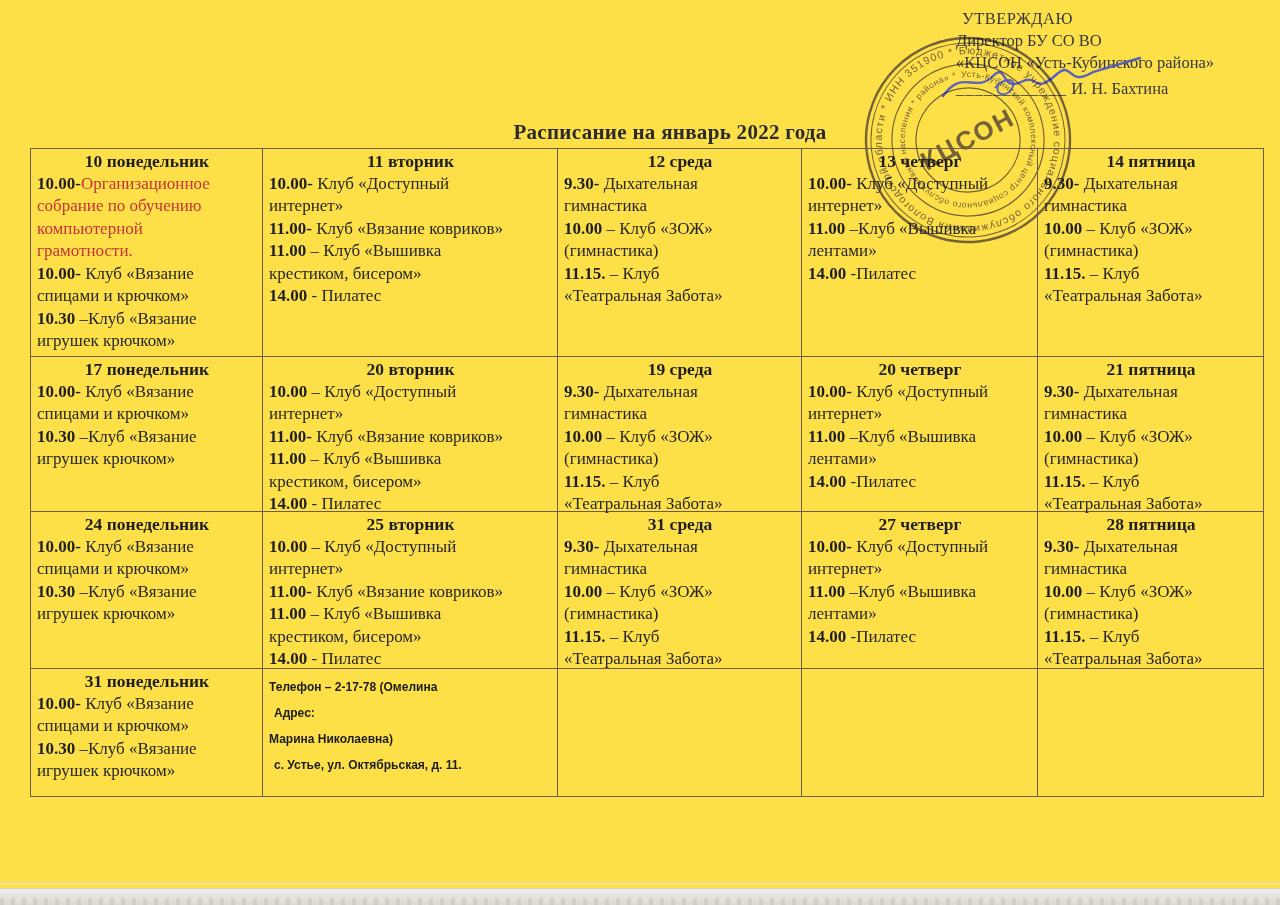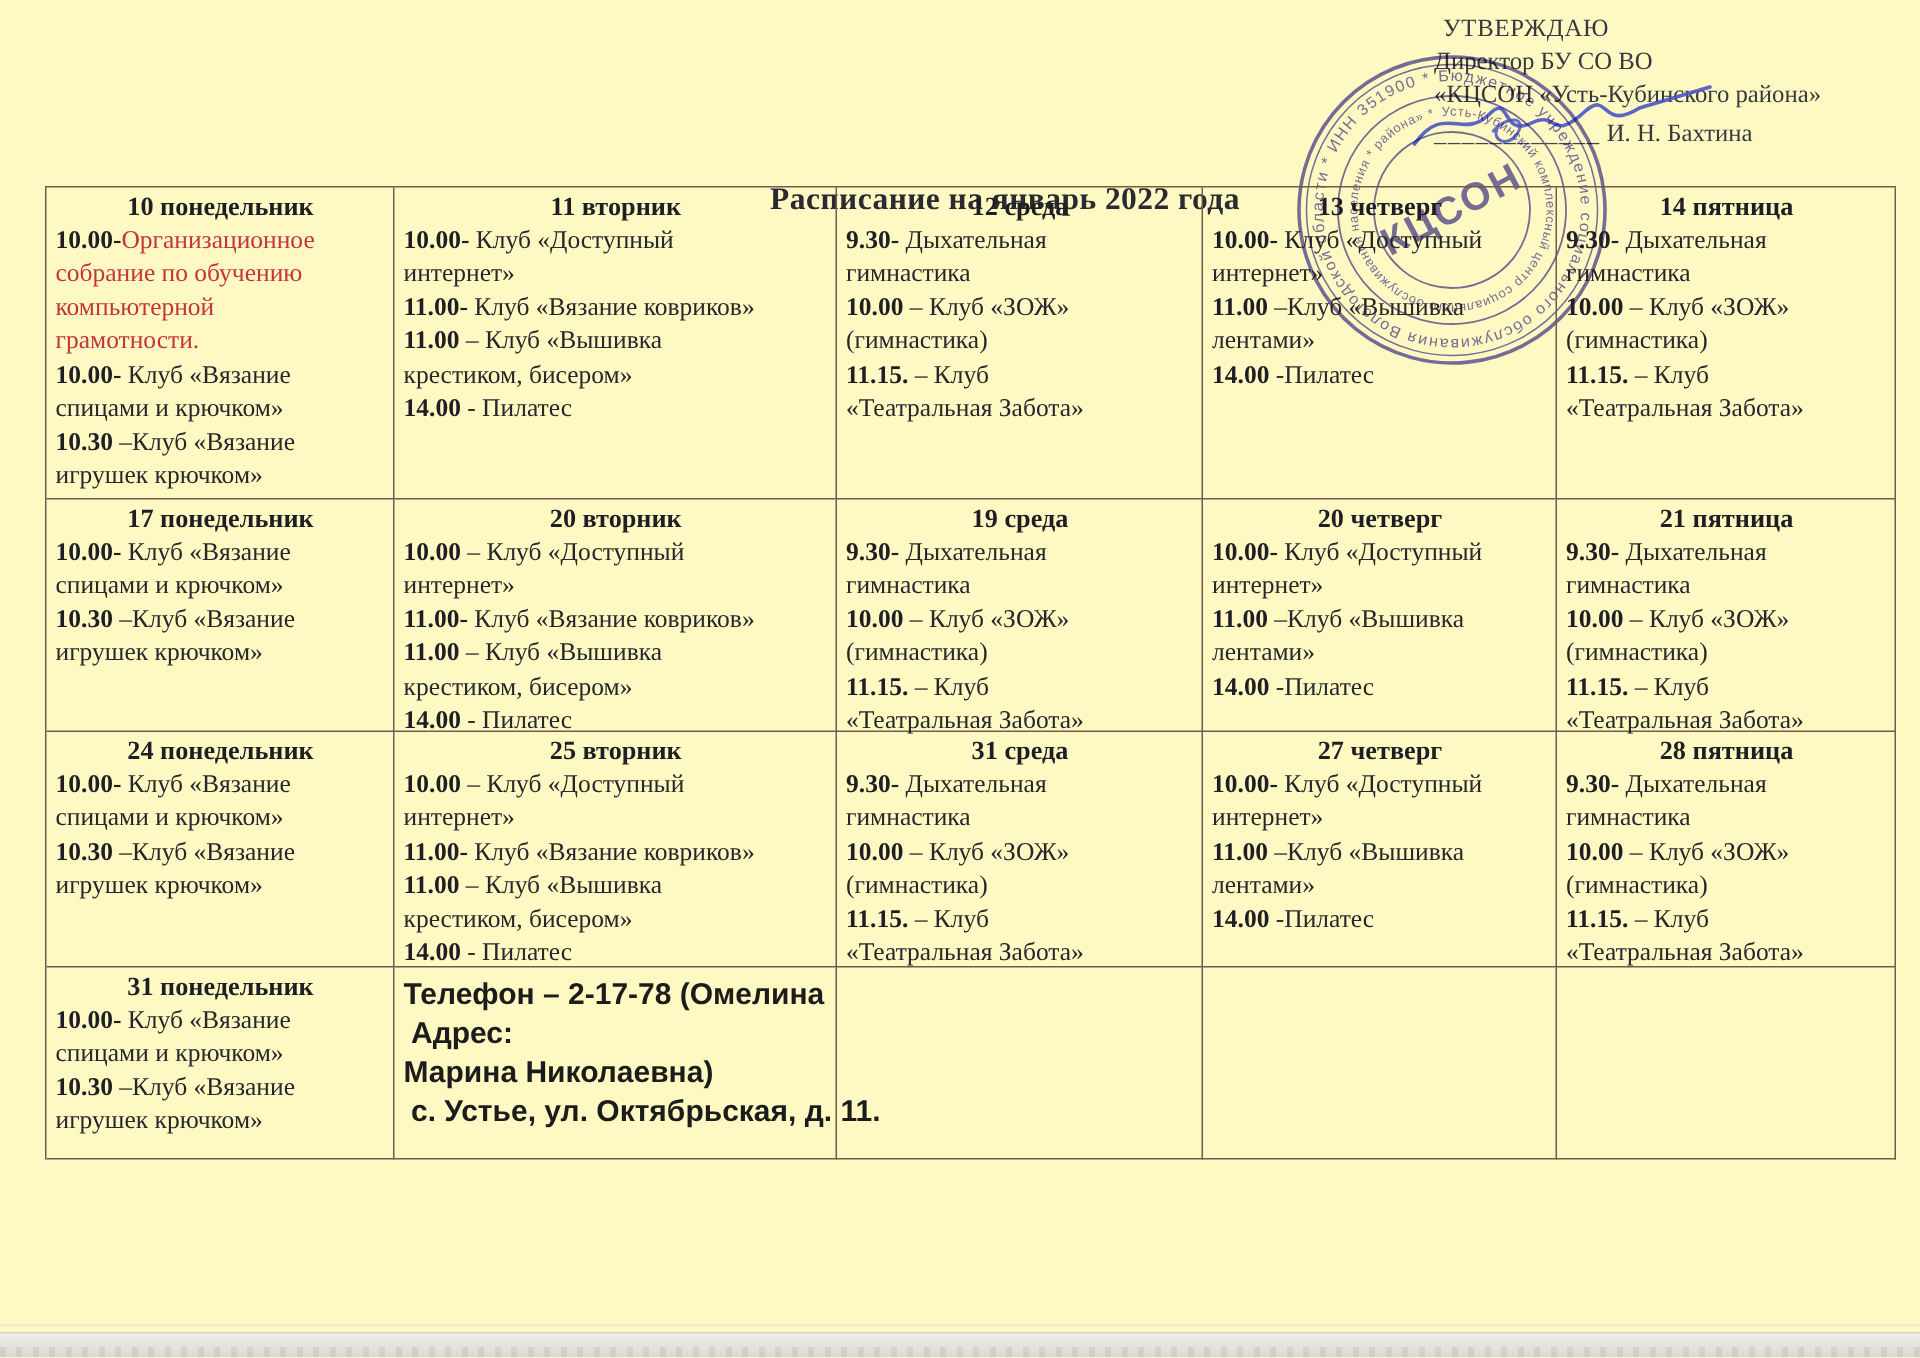--- a/index.html
+++ b/index.html
@@ -1,53 +1,53 @@
 <!DOCTYPE html>
 <html><head>
 <meta charset="utf-8">
 <style>
   html,body { margin:0; padding:0; }
   .page {
     position:relative; width:1280px; height:905px; overflow:hidden;
-    background:#fef9c3;
+    background:#fde047;
     font-family:"Liberation Serif", serif;
     color:#26262b;
   }
   
   .approval { position:absolute; left:956px; top:8px; font-size:16.5px; line-height:22px; color:#38383f; }
   .approval .l1 { padding-left:6px; letter-spacing:.5px; }
   .approval .sigline { margin-top:4px; white-space:nowrap; }
   .approval .u { letter-spacing:1px; color:#45454d; }
   
   .signature { position:absolute; left:935px; top:48px; width:215px; height:60px; }
   
   .stamp { position:absolute; left:856px; top:28px; width:224px; height:224px;
            opacity:.82; mix-blend-mode:multiply; transform:rotate(-6deg); }
   .stamp text { fill:#584fb2; font-family:"Liberation Sans", sans-serif; }
   
   .title { position:absolute; left:60px; top:92px; width:1220px; text-align:center;
            font-size:21px; font-weight:bold; color:#2a2a30; letter-spacing:.3px;margin-top:28px; }
   
   .schedule {
-    position:absolute; left:30px; top:124px;
+    position:absolute; left:30px; top:148px;
     display:grid;
     grid-template-columns:232px 295px 244px 236px 226px;
     grid-template-rows:208px 155px 157px 128px;
     border-top:1.5px solid #6e5c4e; border-left:1.5px solid #6e5c4e;
   }
   .cell {
     border-right:1.3px solid #6e5c4e; border-bottom:1.3px solid #6e5c4e;
     padding:1px 5px 0 6px; font-size:17px; line-height:22.5px; overflow:visible;
   }
   .day { text-align:center; font-weight:bold; font-size:17.5px; color:#1e1e24; }
   .entry { margin:0; white-space:pre-line; }
   .entry b { color:#1e1e24; }
   .entry .red { color:#c5333d; font-weight:normal; }
   .contact { font-family:"Liberation Sans", sans-serif; font-weight:bold;
-             font-size:20px; line-height:26px; padding-top:5px; color:#1c1c1c; }
+             font-size:12px; line-height:26px; padding-top:5px; color:#1c1c1c; }
   .cline { white-space:nowrap; }
   .cline.ind { padding-left:5px; }
   
   .scan-line { position:absolute; left:0; bottom:21px; width:100%; height:1px; background:#e7e4de; }
   .scan-edge {
     position:absolute; left:0; bottom:0; width:100%; height:16px;
     background:linear-gradient(#efede8, #ddd9d2);
     border-top:1px solid #d4d0c8;
   }
   .scan-edge::after {

